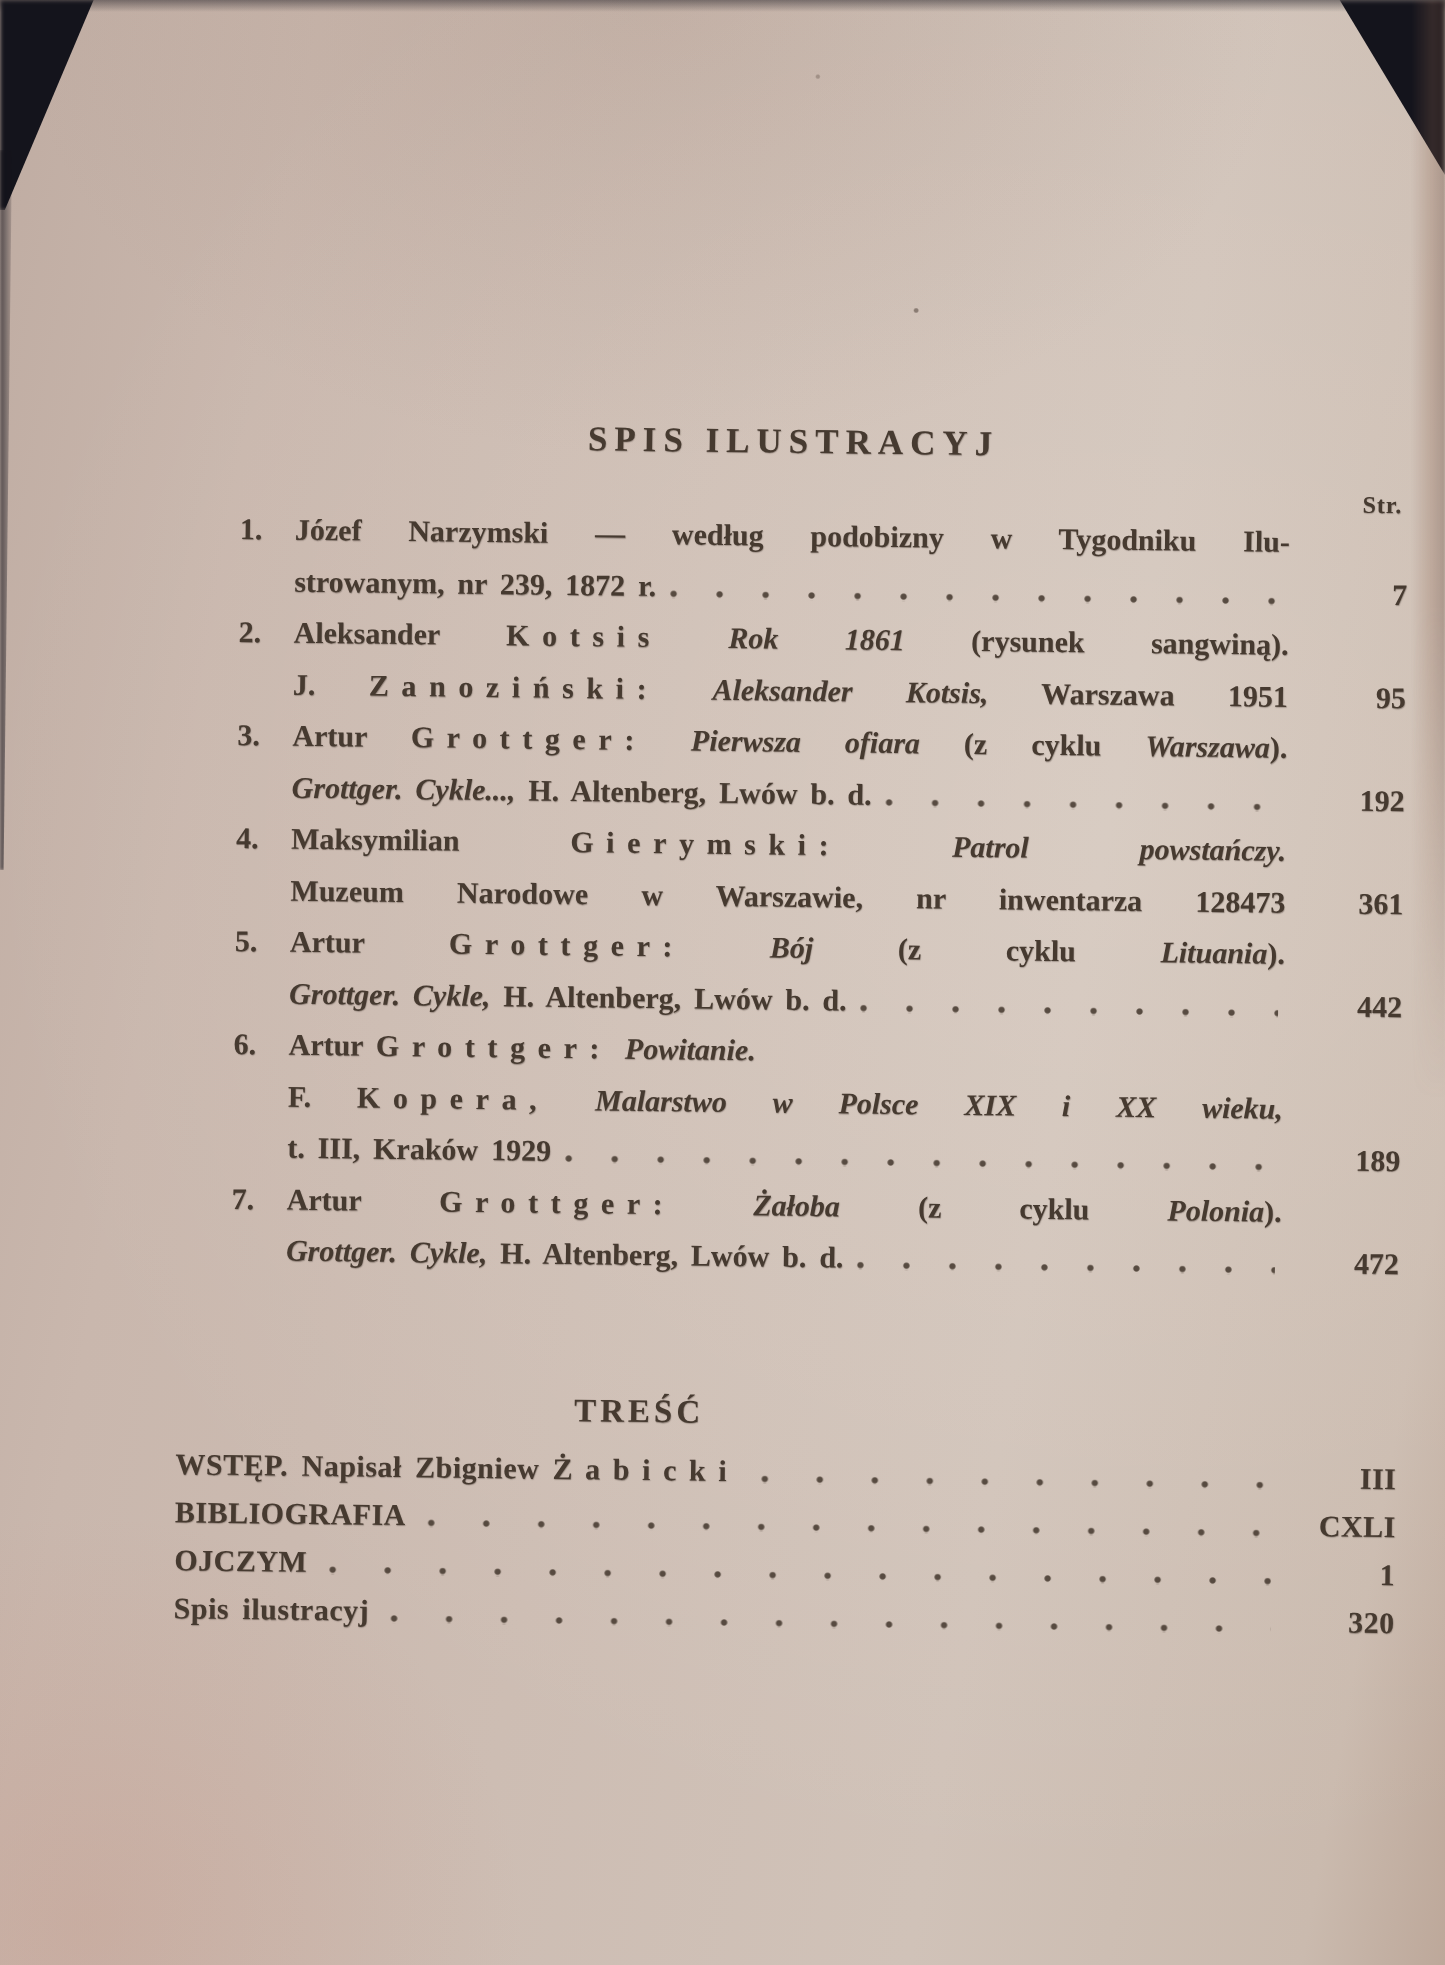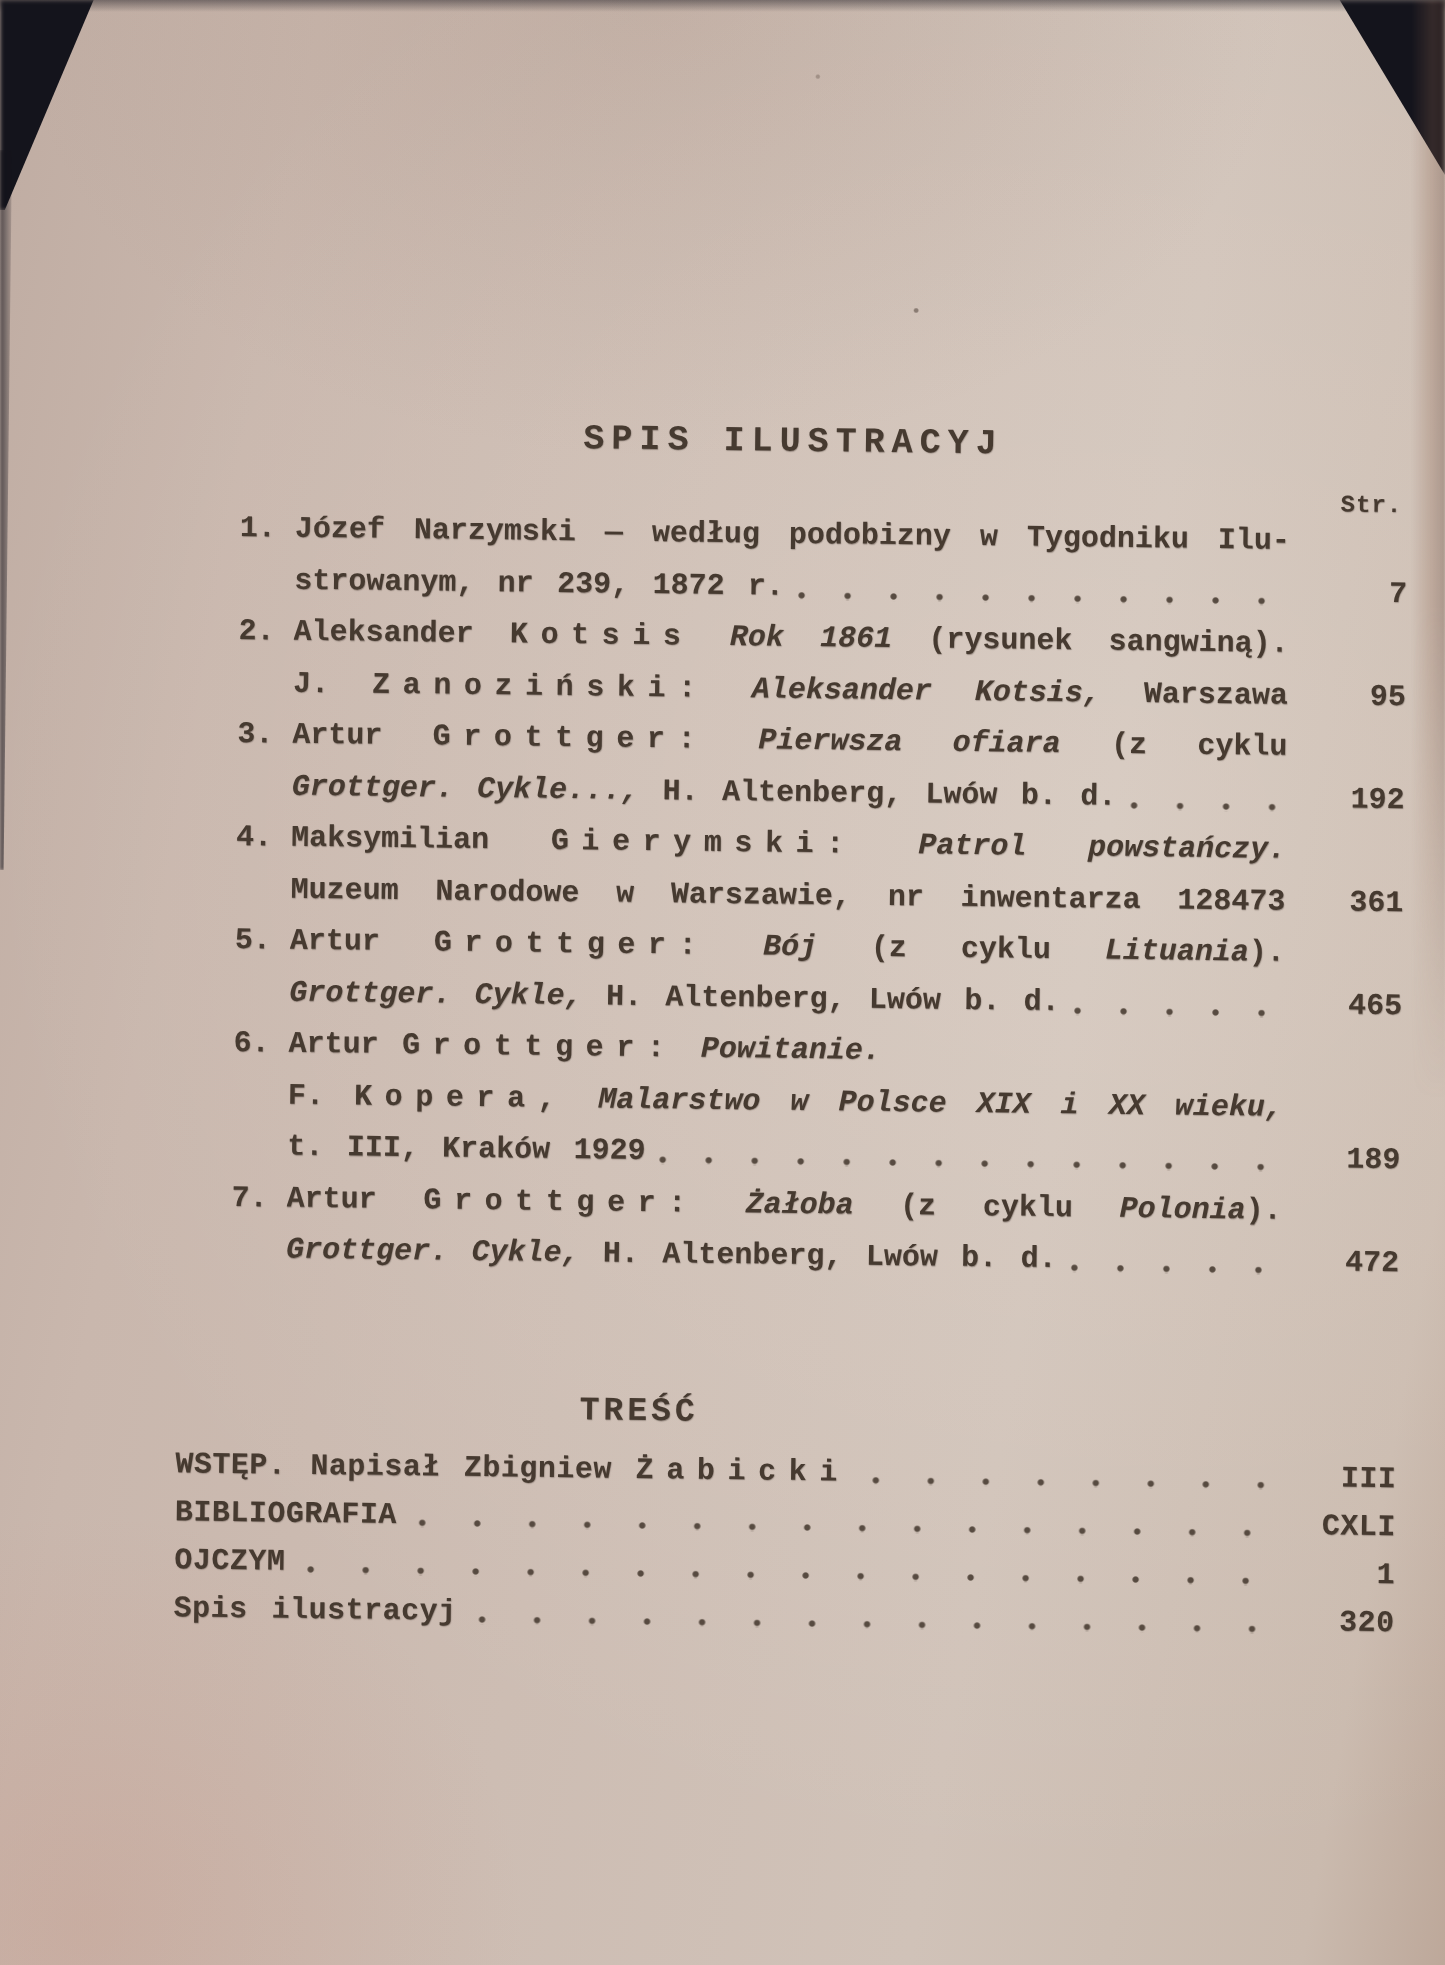--- a/index.html
+++ b/index.html
@@ -1,18 +1,18 @@
 <!DOCTYPE html>
 <html><head>
 <meta charset="utf-8">
 <style>
   html,body{margin:0;padding:0;background:#0e0e12;}
   .photo{
     position:relative;width:1445px;height:1965px;overflow:hidden;
-    font-family:Liberation Mono, monospace;
+    font-family:Liberation Serif, serif;
     background:
       radial-gradient(circle at 63.4% 15.8%, rgba(80,66,58,.55) 1.6px, rgba(80,66,58,0) 3px),
       radial-gradient(circle at 56.6% 3.9%, rgba(90,75,65,.35) 1.4px, rgba(90,75,65,0) 2.8px),
       radial-gradient(130% 90% at 76% 42%, rgba(255,250,243,.18), rgba(255,250,243,0) 60%),
       radial-gradient(55% 38% at 6% 98%, rgba(196,146,130,.30), rgba(196,146,130,0) 55%),
       radial-gradient(85% 45% at 45% 0%, rgba(148,120,106,.20), rgba(148,120,106,0) 52%),
       linear-gradient(100deg,#bfaca2 0%,#c9b7ad 18%,#cdbdb3 45%,#d0c2b8 70%,#cabaae 92%,#bda89a 100%);
   }
   .edge-top{position:absolute;top:0;left:0;right:0;height:12px;
     background:linear-gradient(180deg,rgba(24,22,30,.45),rgba(24,22,30,0));}
@@ -113,21 +113,21 @@
         </div>
         <div class="row">
           <span class="num">5.</span>
           <span class="text just"><span>Artur </span><span class="sp">Grottger:</span><span> </span><span class="it">Bój</span><span> (z cyklu </span><span class="it">Lituania</span><span>).</span></span>
           <span class="pageno"></span>
         </div>
         <div class="row">
           <span class="num"></span>
           <span class="text"><span class="it">Grottger. Cykle,</span><span> H. Altenberg, Lwów b. d.</span></span>
           <span class="leader"></span>
-          <span class="pageno">465</span>
+          <span class="pageno">442</span>
         </div>
         <div class="row">
           <span class="num">6.</span>
           <span class="text"><span>Artur </span><span class="sp">Grottger:</span><span> </span><span class="it">Powitanie.</span></span>
           <span class="pageno"></span>
         </div>
         <div class="row">
           <span class="num"></span>
           <span class="text just"><span>F. </span><span class="sp">Kopera,</span><span> </span><span class="it">Malarstwo w Polsce XIX i XX wieku,</span></span>
           <span class="pageno"></span>

